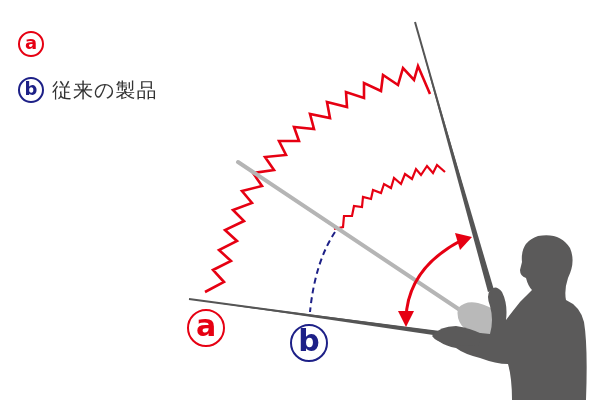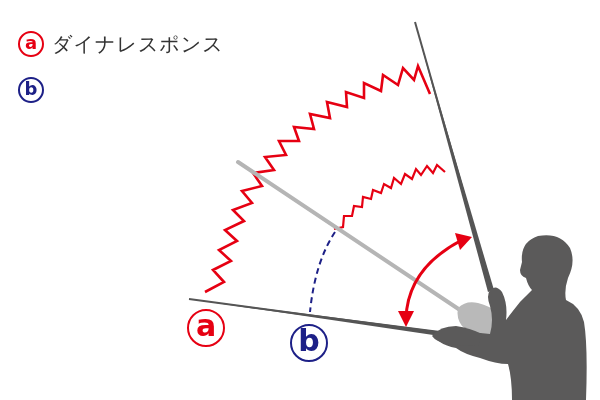--- a/index.html
+++ b/index.html
@@ -14,24 +14,24 @@
   .marker{position:absolute;width:38px;height:38px;border-radius:50%;border:2.5px solid;box-sizing:border-box;display:flex;align-items:center;justify-content:center;font-size:30px;font-weight:bold;line-height:1;padding-bottom:4px;}
   .marker-a{left:187px;top:309px;border-color:#e60012;color:#e60012;}
   .marker-b{left:290px;top:324px;border-color:#1d2087;color:#1d2087;}
 </style>
 </head>
 <body>
 
 <div class="legend">
   <div class="legend-row">
     <div class="badge badge-a">a</div>
-    <span class="legend-text">ダイナレスポンス</span>
   </div>
   <div class="legend-row">
     <div class="badge badge-b">b</div>
+    <span class="legend-text">従来の製品</span>
   </div>
 </div>
 
 <svg class="diagram" width="600" height="400" viewBox="0 0 600 400">
 
   <polyline fill="none" stroke="#e60012" stroke-width="2.6" stroke-linejoin="miter" points="205,292 224,282 213,270 231,261 219,250 237,241 225,230 244,221 233,210 252,203 242,191 262,186 253,173 274,170 265,157 286,155 279,141 299,141 294,127 314,129 310,114 330,118 327,102 347,107 346,92 364,98 364,83 381,91 383,75 398,85 403,68 414,80 418,66 430,94"></polyline>
 
   <polyline fill="none" stroke="#e60012" stroke-width="2.2" stroke-linejoin="miter" points="334,229 343,227 344,216 352,216 354,206 362,207 363,197 371,199 373,190 381,193 384,184 391,188 394,178 401,184 405,174 412,179 416,169 421,175 427,166 433,173 437,165 445,172"></polyline>
 
   <path d="M 335,232 Q 315,262 310,312" fill="none" stroke="#1d2087" stroke-width="2" stroke-dasharray="6,4"></path>

